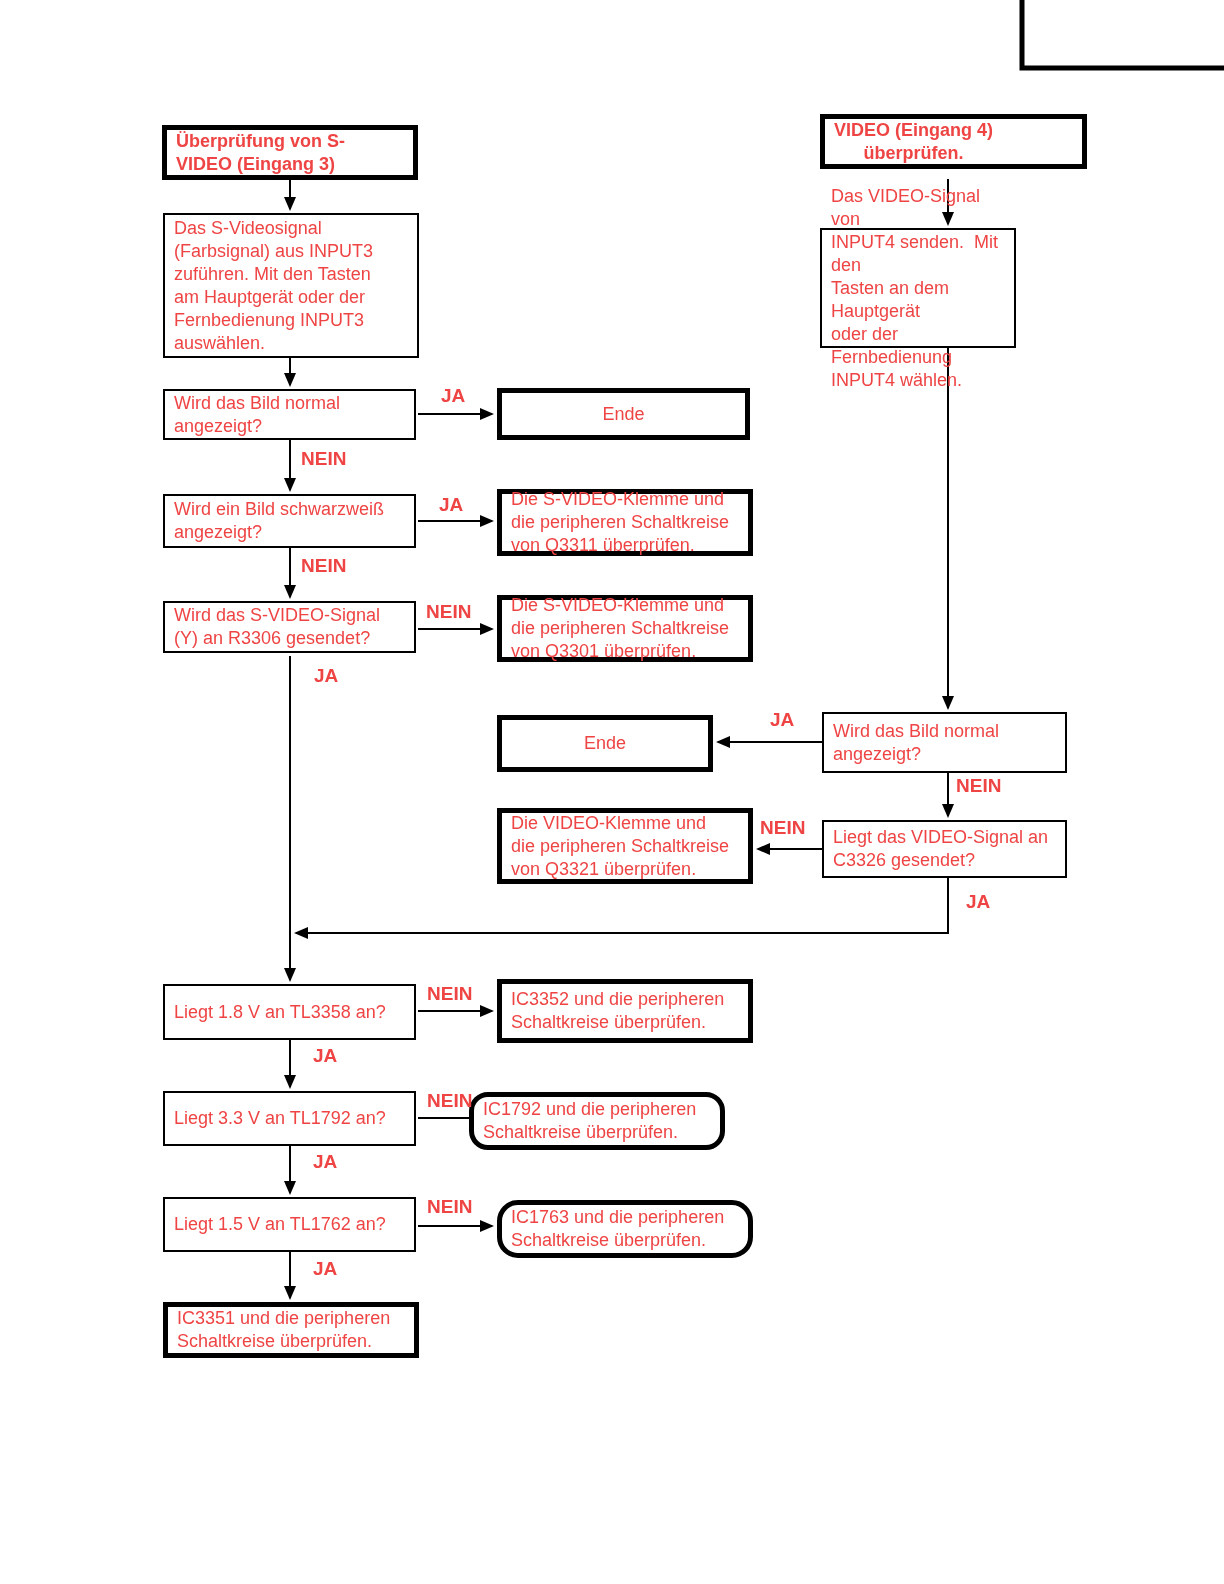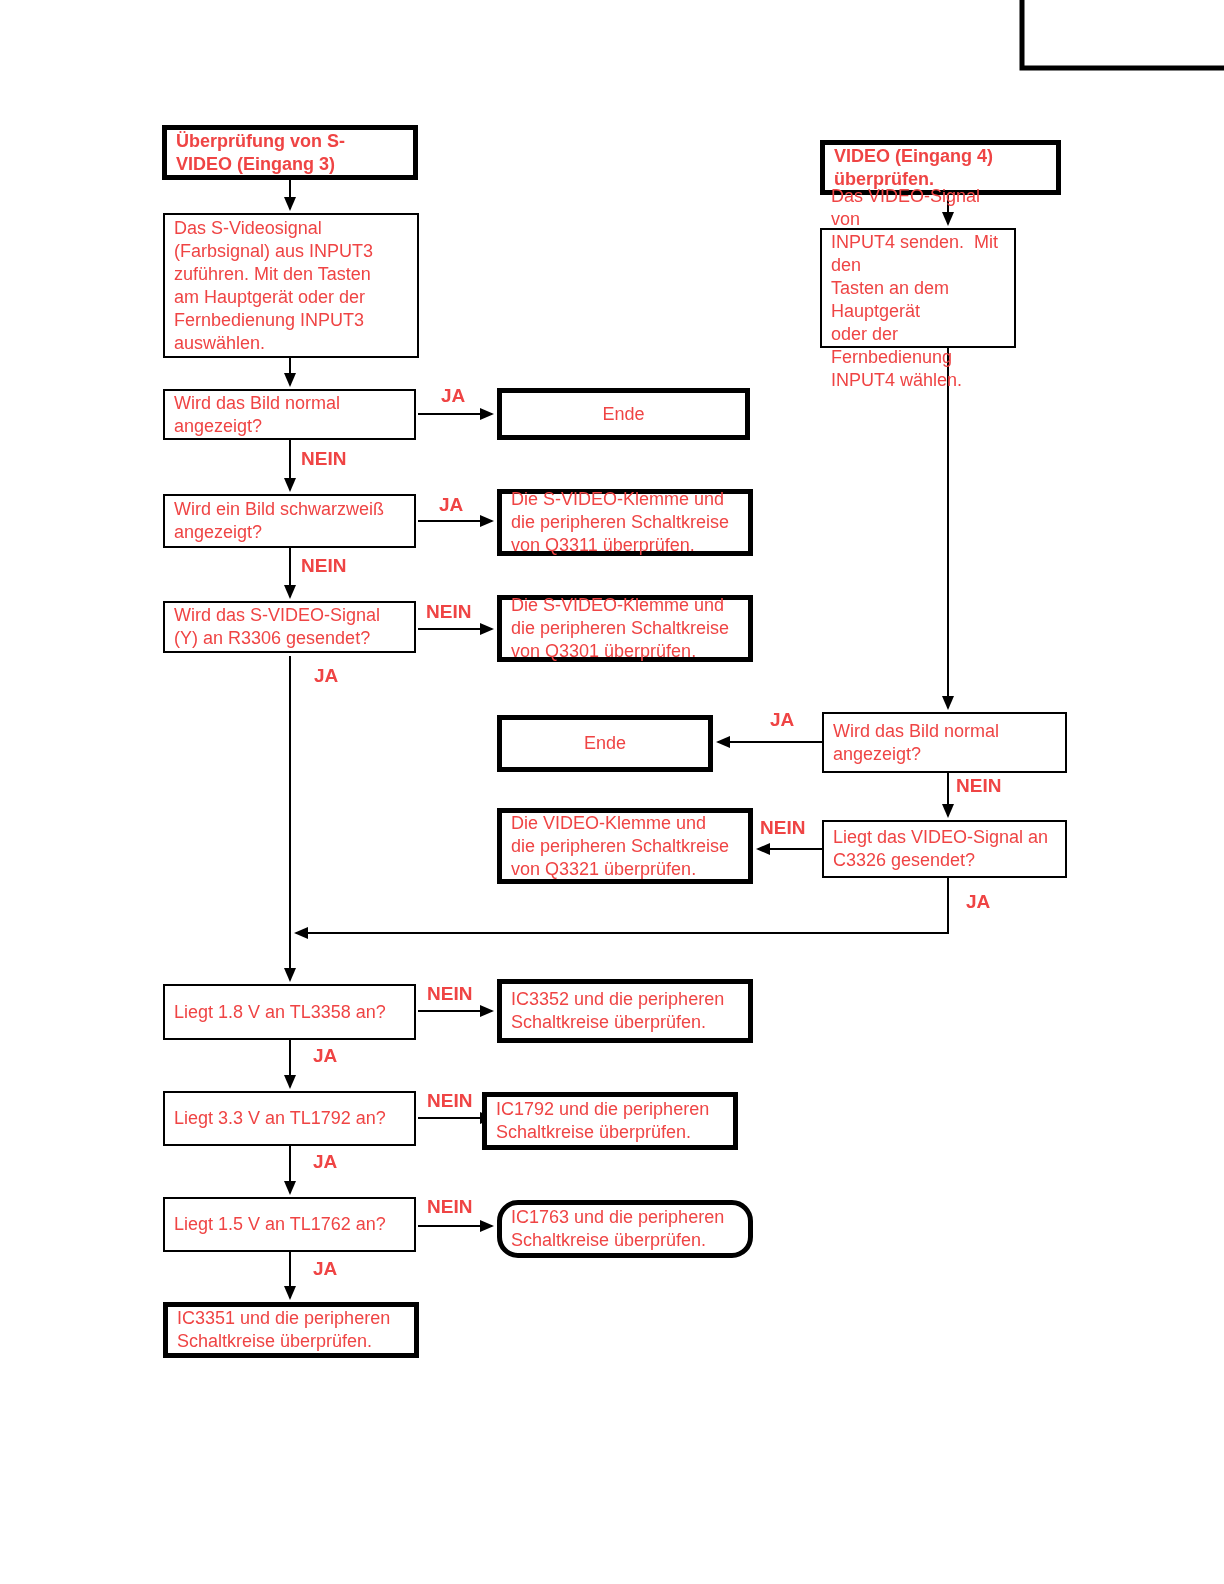--- a/index.html
+++ b/index.html
@@ -88,40 +88,40 @@
     <div class="node plain" style="left: 163px; top: 494px; width: 253px; height: 54px;">Wird ein Bild schwarzweiß
 angezeigt?</div>
     <div class="node heavy" style="left: 497px; top: 489px; width: 256px; height: 67px;">Die S-VIDEO-Klemme und
 die peripheren Schaltkreise
 von Q3311 überprüfen.</div>
     <div class="node plain" style="left: 163px; top: 601px; width: 253px; height: 52px;">Wird das S-VIDEO-Signal
 (Y) an R3306 gesendet?</div>
     <div class="node heavy" style="left: 497px; top: 595px; width: 256px; height: 67px;">Die S-VIDEO-Klemme und
 die peripheren Schaltkreise
 von Q3301 überprüfen.</div>
-    <div class="node heavy bold" style="left: 820px; top: 140px; width: 241px; height: 55px;">VIDEO (Eingang 4)
+    <div class="node heavy bold" style="left: 820px; top: 114px; width: 267px; height: 55px; text-align: center;">VIDEO (Eingang 4)
 überprüfen.</div>
     <div class="node plain" style="left: 820px; top: 228px; width: 196px; height: 120px;">Das VIDEO-Signal von
 INPUT4 senden.  Mit den
 Tasten an dem Hauptgerät
 oder der Fernbedienung
 INPUT4 wählen.</div>
     <div class="node heavy center" style="left: 497px; top: 715px; width: 216px; height: 57px;">Ende</div>
     <div class="node plain" style="left: 822px; top: 712px; width: 245px; height: 61px;">Wird das Bild normal
 angezeigt?</div>
     <div class="node heavy" style="left: 497px; top: 808px; width: 256px; height: 76px;">Die VIDEO-Klemme und
 die peripheren Schaltkreise
 von Q3321 überprüfen.</div>
     <div class="node plain" style="left: 822px; top: 820px; width: 245px; height: 58px;">Liegt das VIDEO-Signal an
 C3326 gesendet?</div>
     <div class="node plain" style="left: 163px; top: 984px; width: 253px; height: 56px;">Liegt 1.8 V an TL3358 an?</div>
     <div class="node heavy" style="left: 497px; top: 979px; width: 256px; height: 64px;">IC3352 und die peripheren
 Schaltkreise überprüfen.</div>
     <div class="node plain" style="left: 163px; top: 1091px; width: 253px; height: 55px;">Liegt 3.3 V an TL1792 an?</div>
-    <div class="node heavy" style="left: 482px; top: 1092px; width: 256px; height: 58px;">IC1792 und die peripheren
+    <div class="node heavy" style="left: 469px; top: 1092px; width: 256px; height: 58px; border-radius: 19px;">IC1792 und die peripheren
 Schaltkreise überprüfen.</div>
     <div class="node plain" style="left: 163px; top: 1197px; width: 253px; height: 55px;">Liegt 1.5 V an TL1762 an?</div>
     <div class="node heavy" style="left: 497px; top: 1200px; width: 256px; height: 58px; border-radius: 21px;">IC1763 und die peripheren
 Schaltkreise überprüfen.</div>
     <div class="node heavy" style="left: 163px; top: 1302px; width: 256px; height: 56px;">IC3351 und die peripheren
 Schaltkreise überprüfen.</div>
     <div class="edge-label" style="left: 441px; top: 386px;">JA</div>
     <div class="edge-label" style="left: 301px; top: 449px;">NEIN</div>
     <div class="edge-label" style="left: 439px; top: 495px;">JA</div>
     <div class="edge-label" style="left: 301px; top: 556px;">NEIN</div>

